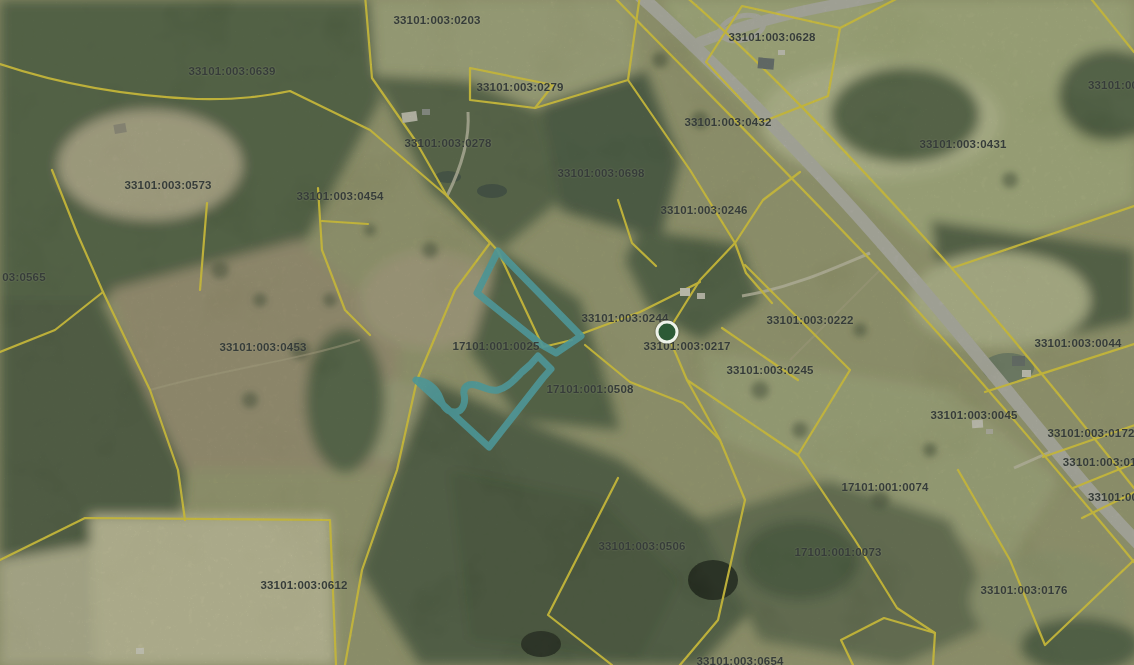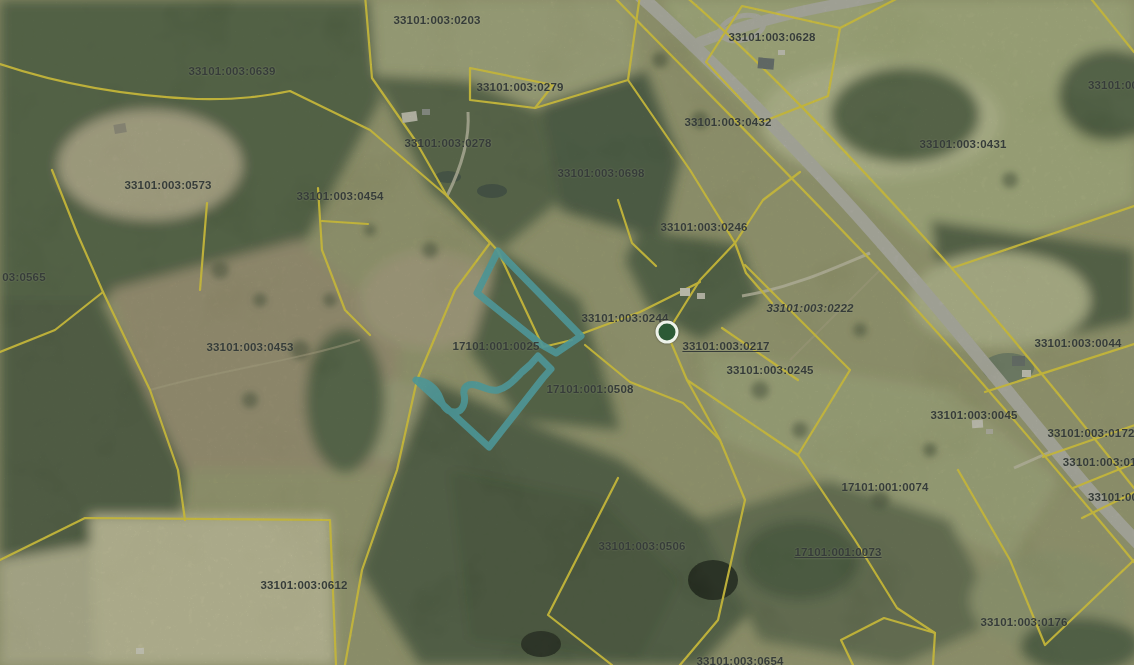--- a/index.html
+++ b/index.html
@@ -191,36 +191,36 @@
       <div class="parcel-label" style="left: 437px; top: 20px;">33101:003:0203</div>
       <div class="parcel-label" style="left: 772px; top: 37px;">33101:003:0628</div>
       <div class="parcel-label" style="left: 520px; top: 87px;">33101:003:0279</div>
       <div class="parcel-label" style="left: 1113px; top: 85px;">33101:00</div>
       <div class="parcel-label" style="left: 728px; top: 122px;">33101:003:0432</div>
       <div class="parcel-label" style="left: 448px; top: 143px;">33101:003:0278</div>
       <div class="parcel-label" style="left: 601px; top: 143px; margin-top: 30px;">33101:003:0698</div>
       <div class="parcel-label" style="left: 963px; top: 144px;">33101:003:0431</div>
       <div class="parcel-label" style="left: 168px; top: 185px;">33101:003:0573</div>
       <div class="parcel-label" style="left: 340px; top: 196px;">33101:003:0454</div>
-      <div class="parcel-label" style="left: 704px; top: 227px;">33101:003:0246</div>
+      <div class="parcel-label" style="left: 704px; top: 210px;">33101:003:0246</div>
       <div class="parcel-label" style="left: 24px; top: 277px;">03:0565</div>
-      <div class="parcel-label" style="left: 810px; top: 308px; font-style: italic;">33101:003:0222</div>
+      <div class="parcel-label" style="left: 810px; top: 320px;">33101:003:0222</div>
       <div class="parcel-label" style="left: 625px; top: 318px;">33101:003:0244</div>
       <div class="parcel-label" style="left: 1078px; top: 343px;">33101:003:0044</div>
-      <div class="parcel-label" style="left: 726px; top: 346px; text-decoration: underline;">33101:003:0217</div>
-      <div class="parcel-label" style="left: 250px; top: 347px;">33101:003:0453</div>
+      <div class="parcel-label" style="left: 687px; top: 346px;">33101:003:0217</div>
+      <div class="parcel-label" style="left: 263px; top: 347px;">33101:003:0453</div>
       <div class="parcel-label" style="left: 496px; top: 346px;">17101:001:0025</div>
       <div class="parcel-label" style="left: 770px; top: 370px; text-align: center;">33101:003:0245</div>
       <div class="parcel-label" style="left: 590px; top: 381px; margin-top: 8px;">17101:001:0508</div>
       <div class="parcel-label" style="left: 974px; top: 415px;">33101:003:0045</div>
       <div class="parcel-label" style="left: 1091px; top: 433px;">33101:003:0172</div>
       <div class="parcel-label" style="left: 1103px; top: 462px;">33101:003:016</div>
       <div class="parcel-label" style="left: 885px; top: 468px; margin-top: 19px;">17101:001:0074</div>
       <div class="parcel-label" style="left: 1113px; top: 497px;">33101:00</div>
       <div class="parcel-label" style="left: 642px; top: 546px;">33101:003:0506</div>
-      <div class="parcel-label" style="left: 838px; top: 552px; text-decoration: underline;">17101:001:0073</div>
+      <div class="parcel-label" style="left: 838px; top: 552px;">17101:001:0073</div>
       <div class="parcel-label" style="left: 304px; top: 585px;">33101:003:0612</div>
-      <div class="parcel-label" style="left: 1024px; top: 590px; margin-top: 32px;">33101:003:0176</div>
+      <div class="parcel-label" style="left: 1024px; top: 590px;">33101:003:0176</div>
       <div class="parcel-label" style="left: 740px; top: 661px;">33101:003:0654</div>
     </div>
 <div id="marker" style="left: 667px; top: 332px;"></div>
 
 </div>
 
 </body></html>

